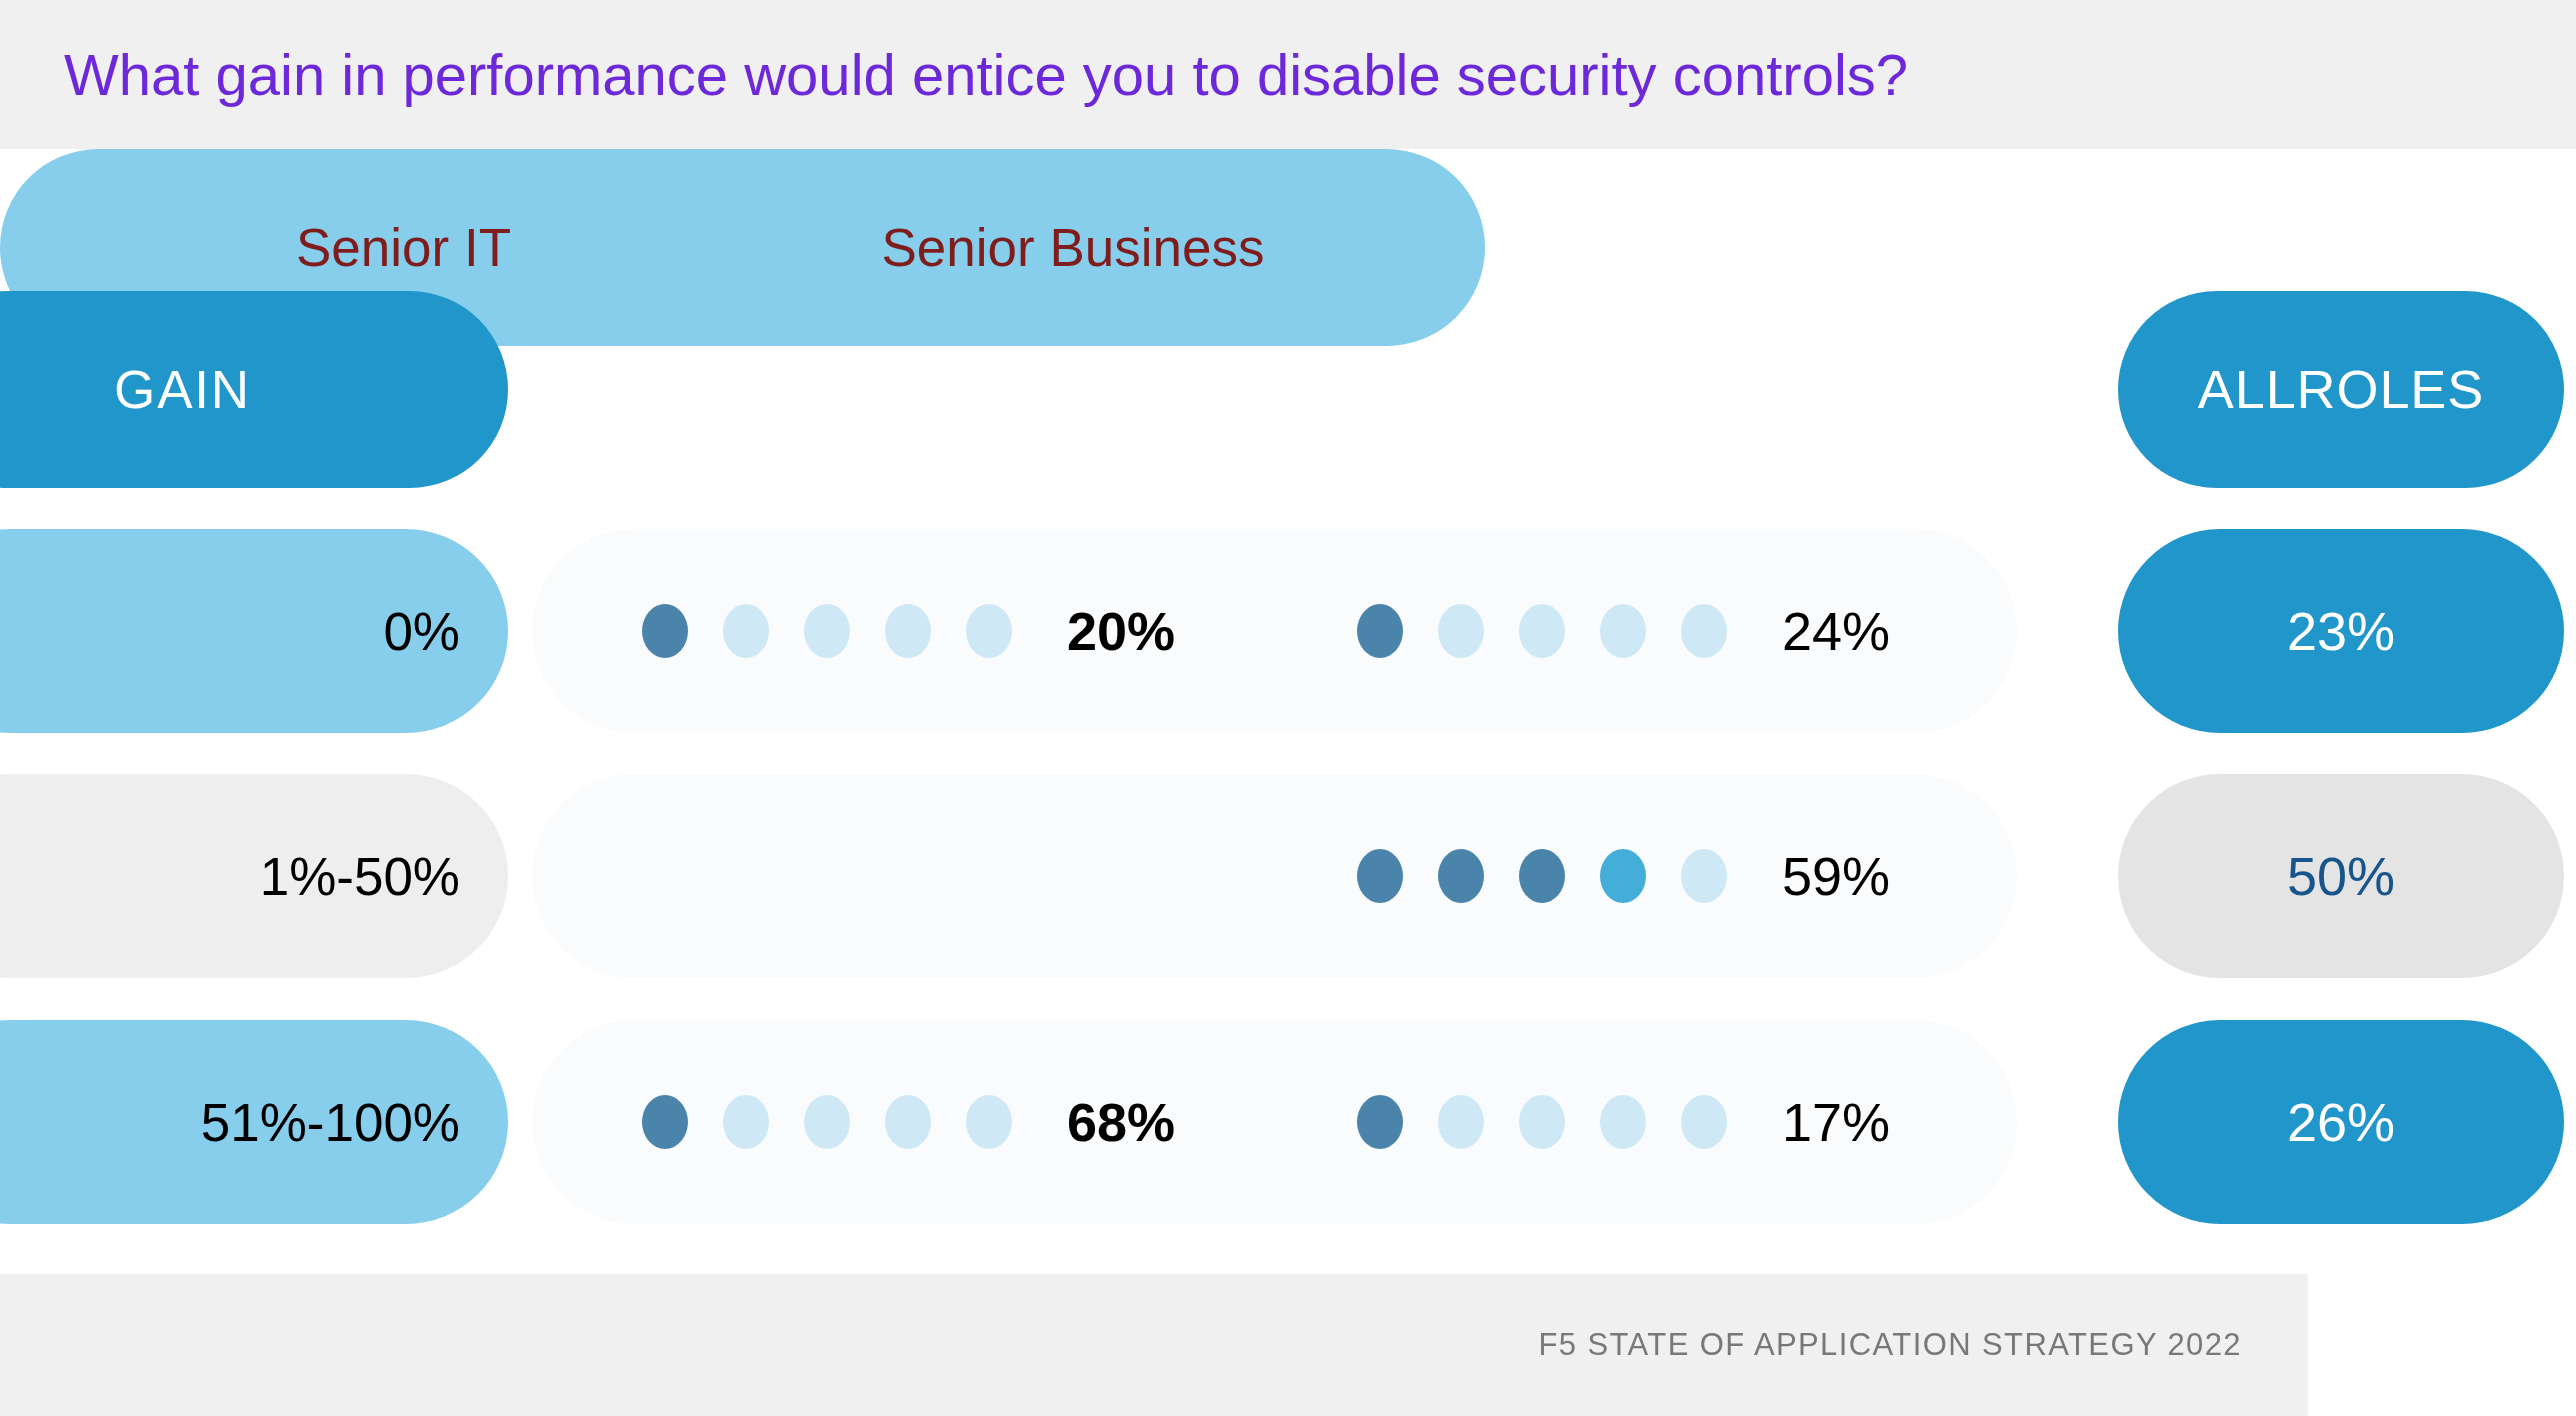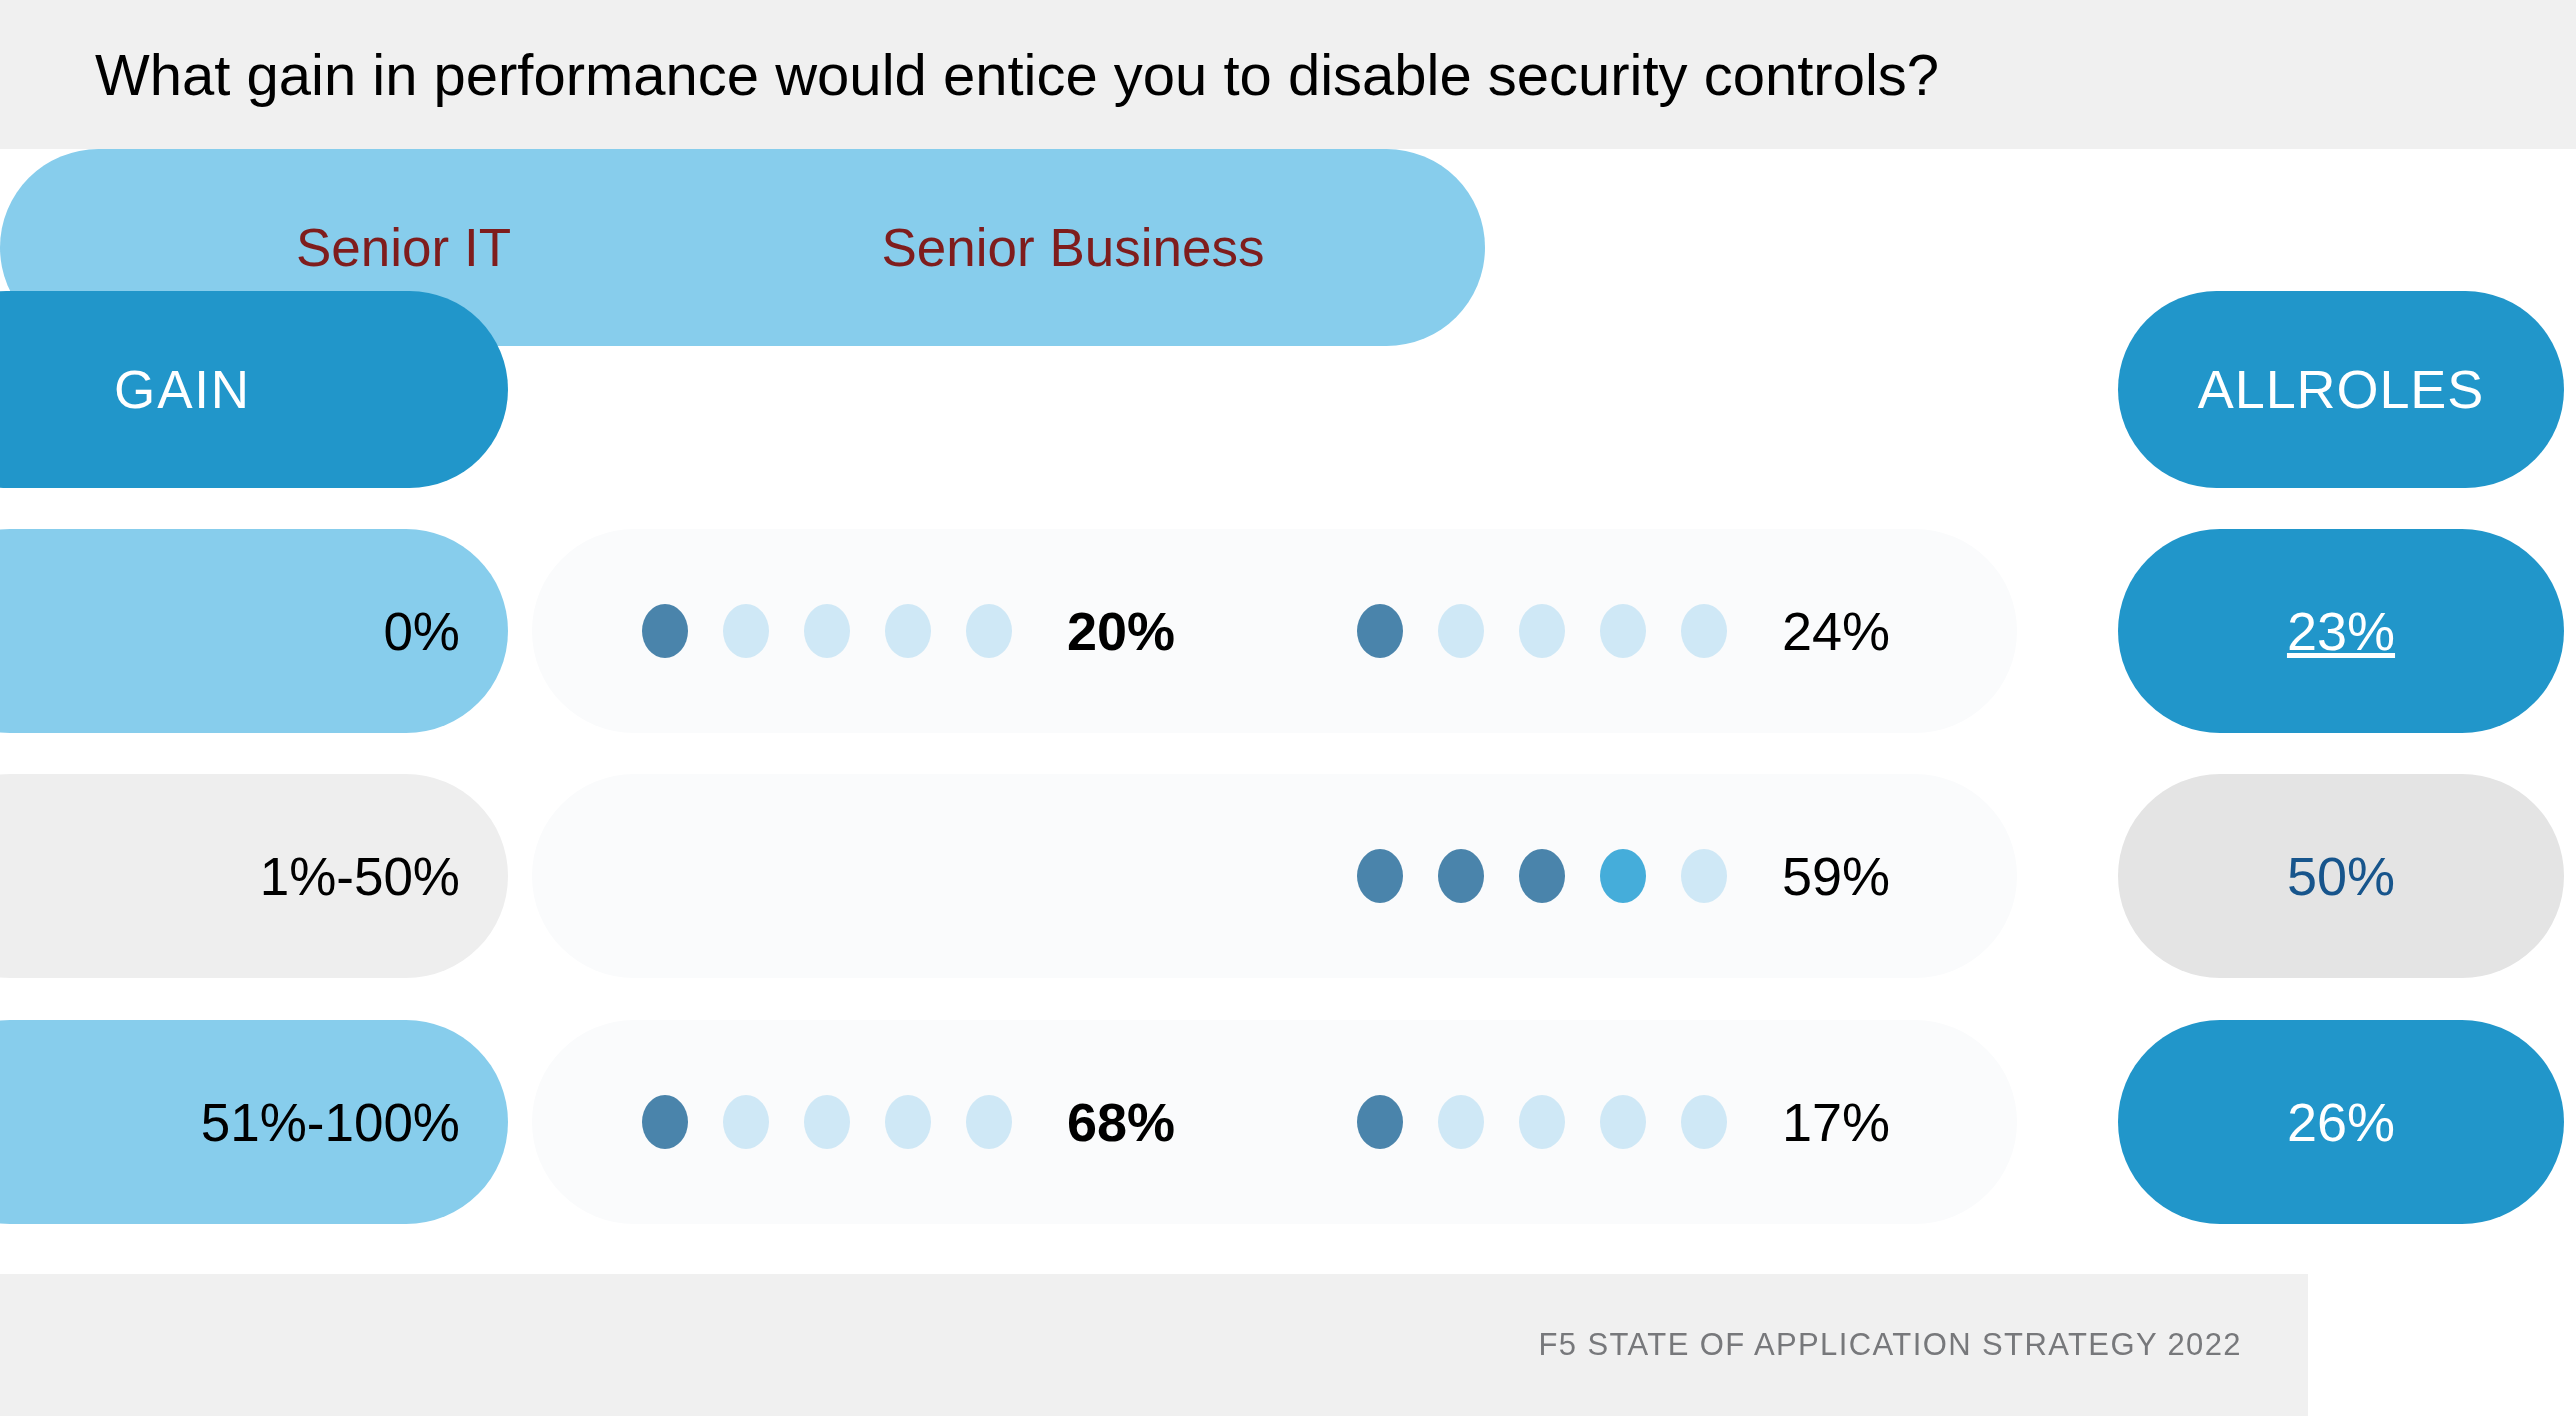--- a/index.html
+++ b/index.html
@@ -20,23 +20,23 @@
     position: absolute;
     left: 0;
     top: 0;
     width: 2576px;
     height: 149px;
     background: #f0f0f0;
     display: flex;
     align-items: center;
   }
   .title-text {
-    padding-left: 95px;
+    padding-left: 64px;
     font-size: 58px;
-    color: #000000;
+    color: #6d28d9;
     letter-spacing: 0px;
     white-space: nowrap;
     font-weight: 400;
   }
 
   
   .chart {
     position: absolute;
     left: 0;
     top: 149px;
@@ -150,21 +150,21 @@
   }
   .right-head {
     top: 142px;
     height: 197px;
     background: #2196ca;
     color: #ffffff;
     flex-direction: row;
     line-height: 1.04;
     letter-spacing: 0.9px;
   }
-  .right-r0 { top: 380px; height: 204px; background: #2196ca; color: #ffffff; text-decoration: underline; }
+  .right-r0 { top: 380px; height: 204px; background: #2196ca; color: #ffffff; }
   .right-r1 { top: 625px; height: 204px; background: #e4e4e4; color: #17558c; }
   .right-r2 { top: 871px; height: 204px; background: #2196ca; color: #ffffff; }
 
   
   .footer-bar {
     position: absolute;
     left: 0;
     top: 1274px;
     width: 2308px;
     height: 142px;

